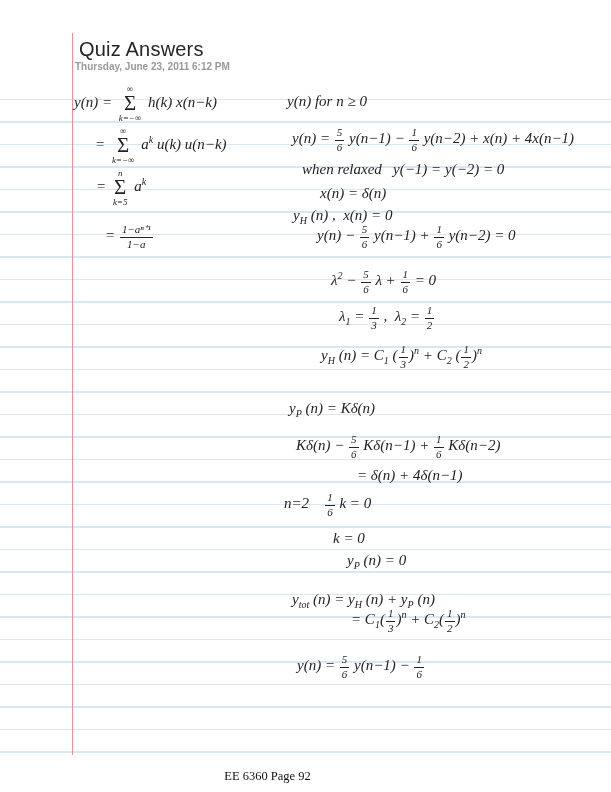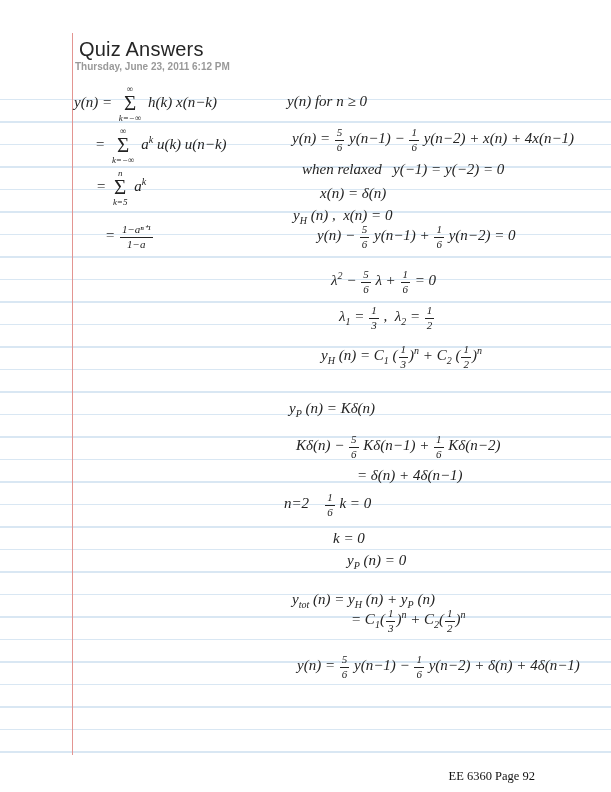--- a/index.html
+++ b/index.html
@@ -43,21 +43,21 @@
     font-size:11px;line-height:1.05;margin:0 1px;
   }
   .mnum{display:block;border-bottom:1.2px solid var(--ink,#232323);padding:0 2px 1px;}
   .mden{display:block;padding-top:1px;}
   .msum{display:inline-block;vertical-align:middle;text-align:center;line-height:1;margin:0 3px;}
   .msumtop,.msumbot{display:block;font-size:9px;line-height:1.15;}
   .msig{display:block;font-size:21px;line-height:.9;font-style:normal;}
   .msup{font-size:10px;vertical-align:super;line-height:1;}
   .msub{font-size:10px;vertical-align:sub;line-height:1;}
   .footer{
-    position:absolute;left:0;top:769px;width:535px;text-align:right;
+    position:absolute;left:0;top:769px;width:535px;text-align:center;
     font-family:"Liberation Serif", serif;font-size:12.5px;color:#111111;
   }
 </style>
 </head>
 <body>
 
 <div class="paper">
   <div class="ruled-lines"></div>
   <div class="margin-line"></div>
 
@@ -80,16 +80,16 @@
   <div class="hw" style="left:339px;top:305px"><span class="mtxt">λ</span><span class="msub">1</span><span class="mtxt"> = </span><span class="mfrac"><span class="mnum">1</span><span class="mden">3</span></span><span class="mtxt"> ,  λ</span><span class="msub">2</span><span class="mtxt"> = </span><span class="mfrac"><span class="mnum">1</span><span class="mden">2</span></span></div>
   <div class="hw" style="left:321px;top:344px"><span class="mtxt">y</span><span class="msub">H</span><span class="mtxt"> (n) = C</span><span class="msub">1</span><span class="mtxt"> (</span><span class="mfrac"><span class="mnum">1</span><span class="mden">3</span></span><span class="mtxt">)</span><span class="msup">n</span><span class="mtxt"> + C</span><span class="msub">2</span><span class="mtxt"> (</span><span class="mfrac"><span class="mnum">1</span><span class="mden">2</span></span><span class="mtxt">)</span><span class="msup">n</span></div>
   <div class="hw" style="left:289px;top:399px"><span class="mtxt">y</span><span class="msub">P</span><span class="mtxt"> (n) = Kδ(n)</span></div>
   <div class="hw" style="left:296px;top:434px"><span class="mtxt">Kδ(n) − </span><span class="mfrac"><span class="mnum">5</span><span class="mden">6</span></span><span class="mtxt"> Kδ(n−1) + </span><span class="mfrac"><span class="mnum">1</span><span class="mden">6</span></span><span class="mtxt"> Kδ(n−2)</span></div>
   <div class="hw" style="left:357px;top:466px"><span class="mtxt">= δ(n) + 4δ(n−1)</span></div>
   <div class="hw" style="left:284px;top:492px"><span class="mtxt">n=2    </span><span class="mfrac"><span class="mnum">1</span><span class="mden">6</span></span><span class="mtxt"> k = 0</span></div>
   <div class="hw" style="left:333px;top:529px"><span class="mtxt">k = 0</span></div>
   <div class="hw" style="left:347px;top:551px"><span class="mtxt">y</span><span class="msub">P</span><span class="mtxt"> (n) = 0</span></div>
   <div class="hw" style="left:292px;top:590px"><span class="mtxt">y</span><span class="msub">tot</span><span class="mtxt"> (n) = y</span><span class="msub">H</span><span class="mtxt"> (n) + y</span><span class="msub">P</span><span class="mtxt"> (n)</span></div>
   <div class="hw" style="left:351px;top:608px"><span class="mtxt">= C</span><span class="msub">1</span><span class="mtxt">(</span><span class="mfrac"><span class="mnum">1</span><span class="mden">3</span></span><span class="mtxt">)</span><span class="msup">n</span><span class="mtxt"> + C</span><span class="msub">2</span><span class="mtxt">(</span><span class="mfrac"><span class="mnum">1</span><span class="mden">2</span></span><span class="mtxt">)</span><span class="msup">n</span></div>
-  <div class="hw" style="left:297px;top:654px"><span class="mtxt">y(n) = </span><span class="mfrac"><span class="mnum">5</span><span class="mden">6</span></span><span class="mtxt"> y(n−1) − </span><span class="mfrac"><span class="mnum">1</span><span class="mden">6</span></span><span class="mtxt"> y(n−2) + δ(n) + 4δ(n−1)</span></div>
+  <div class="hw" style="left:297px;top:654px"><span class="mtxt">y(n) = </span><span class="mfrac"><span class="mnum">5</span><span class="mden">6</span></span><span class="mtxt"> y(n−1) − </span><span class="mfrac"><span class="mnum">1</span><span class="mden">6</span></span></div>
 
   <div class="footer">EE 6360 Page 92</div>
 </div>
 
 </body></html>

